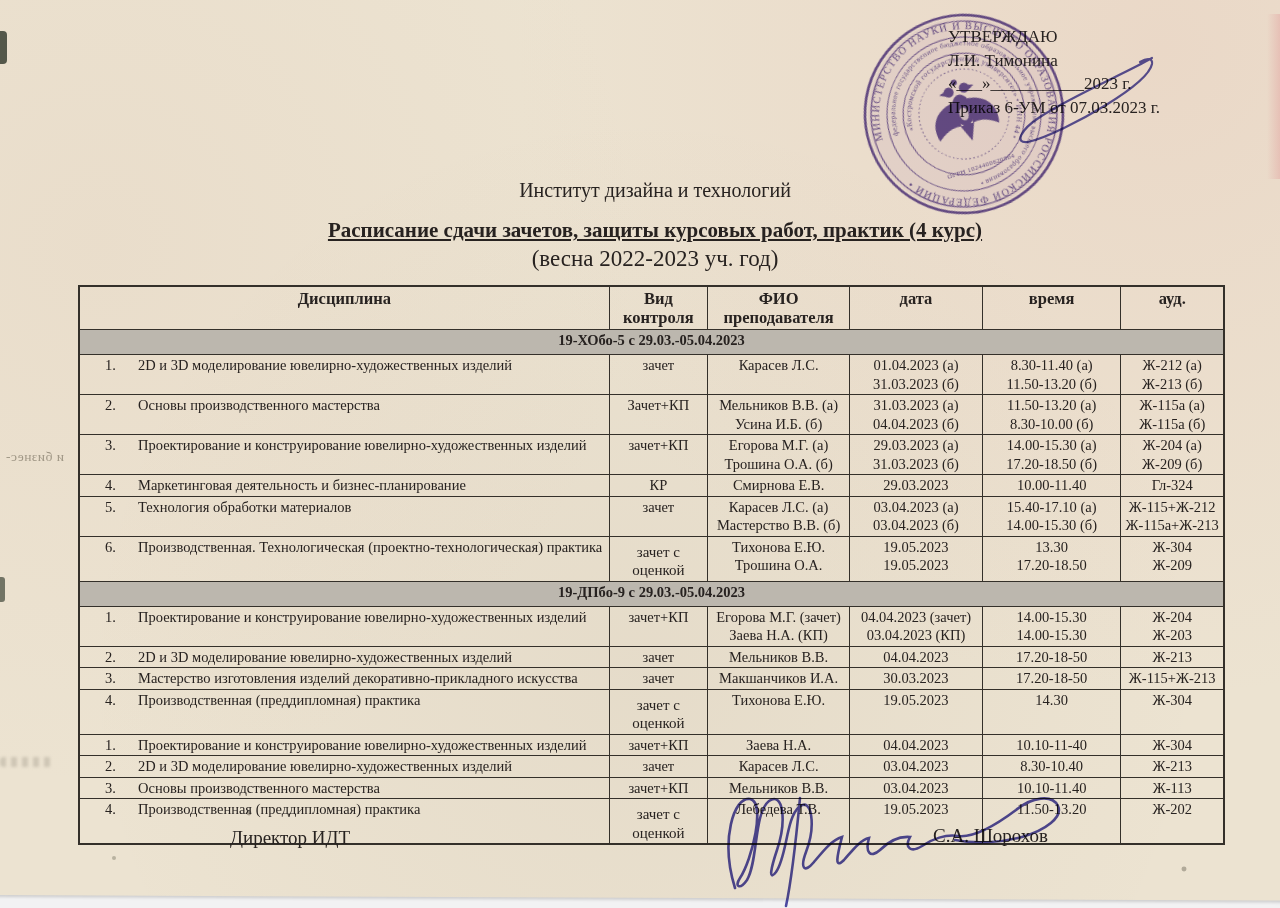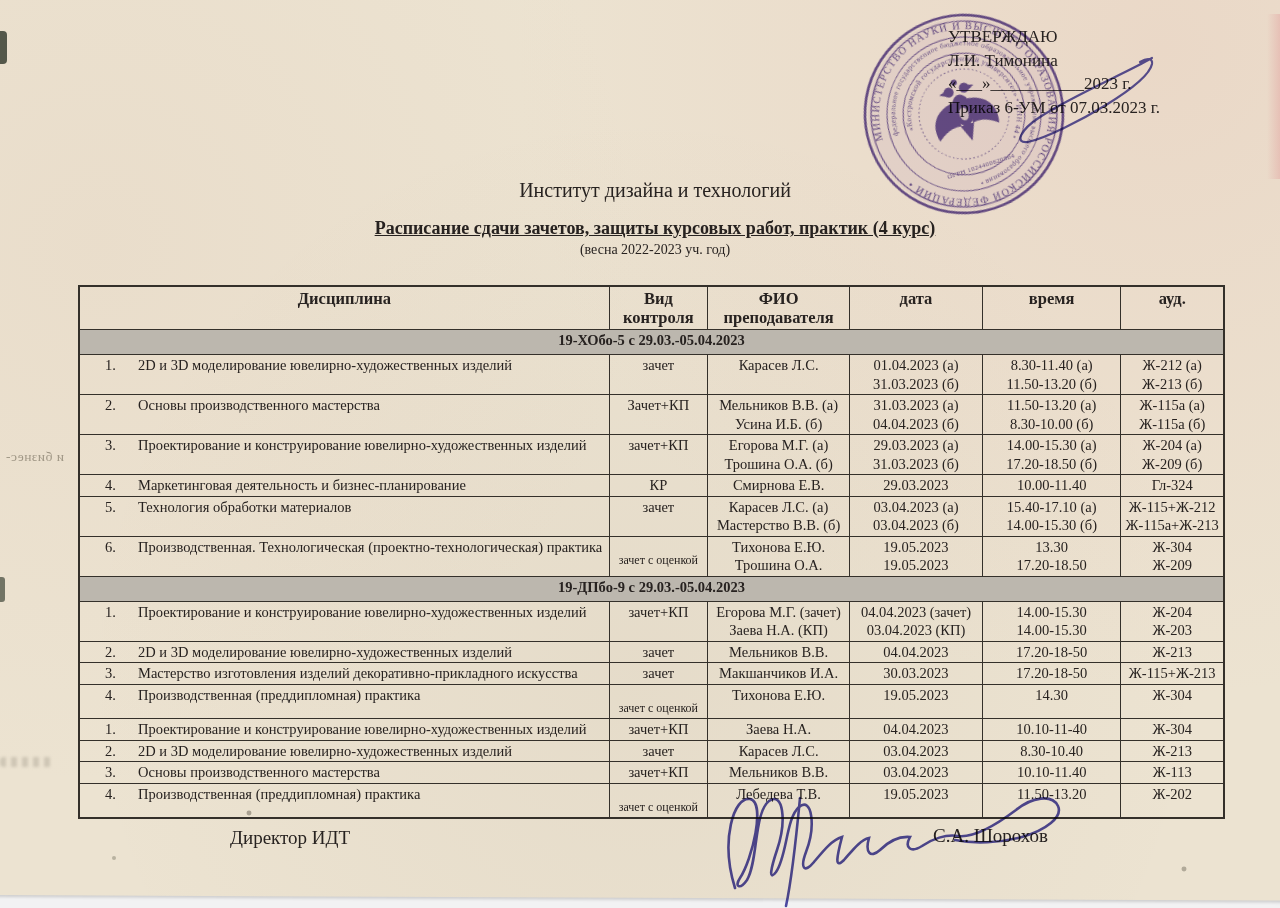--- a/index.html
+++ b/index.html
@@ -29,36 +29,36 @@
     background:repeating-linear-gradient(90deg, rgba(130,125,110,.55) 0 6px, transparent 6px 11px);
     filter:blur(1.5px);}
 
   
   .approval{left:948px;top:25px;width:300px;font-size:17px;line-height:23.5px;}
   .approval div{white-space:nowrap;}
 
   
   .titles{left:85px;top:179px;width:1140px;text-align:center;}
   .t-inst{font-size:20px;margin-bottom:16px;}
-  .t-main{font-size:18px;font-weight:bold;text-decoration:underline;margin-bottom:3px;}
+  .t-main{font-size:21px;font-weight:bold;text-decoration:underline;margin-bottom:3px;}
   .t-deg{font-size:20px;font-weight:bold;font-style:italic;text-decoration:underline;margin-bottom:2px;}
-  .t-sea{font-size:14px;}
+  .t-sea{font-size:23px;}
 
   
   table.sched{position:absolute;left:78px;top:285px;width:1147px;border-collapse:collapse;
     table-layout:fixed;border:2.5px solid #34302a;}
   .sched th,.sched td{border:1.5px solid #34302a;vertical-align:top;overflow:visible;}
   .sched th{font-size:16.5px;line-height:19px;font-weight:bold;text-align:center;padding:2px 1px;height:38px;margin-top:28px;}
   .sect td{background:#bcb7ae;font-size:17px;font-weight:bold;text-align:center;
     height:22px;line-height:22px;padding:0;}
   .sched td{font-size:14.5px;line-height:18.5px;padding:1px 2px;}
   .td-d{position:relative;text-align:left;padding:1px 4px 1px 58px !important;}
   .rn{position:absolute;left:25px;top:1px;width:30px;}
   .td-c{text-align:center;}
-  .td-c.small{font-size:12px;line-height:18.5px;padding-top:14px;}
+  .td-c.small{font-size:15px;line-height:18.5px;padding-top:6px;}
   .td-m{text-align:center;white-space:nowrap;}
   .td-m div:empty{display:none;}
 
   
   .f-role{left:230px;top:827px;font-size:19px;}
   .f-name{left:933px;top:825px;font-size:19px;}
 
   
   .stamp{left:858px;top:8px;mix-blend-mode:multiply;opacity:.82;}
   .ink{mix-blend-mode:multiply;}

